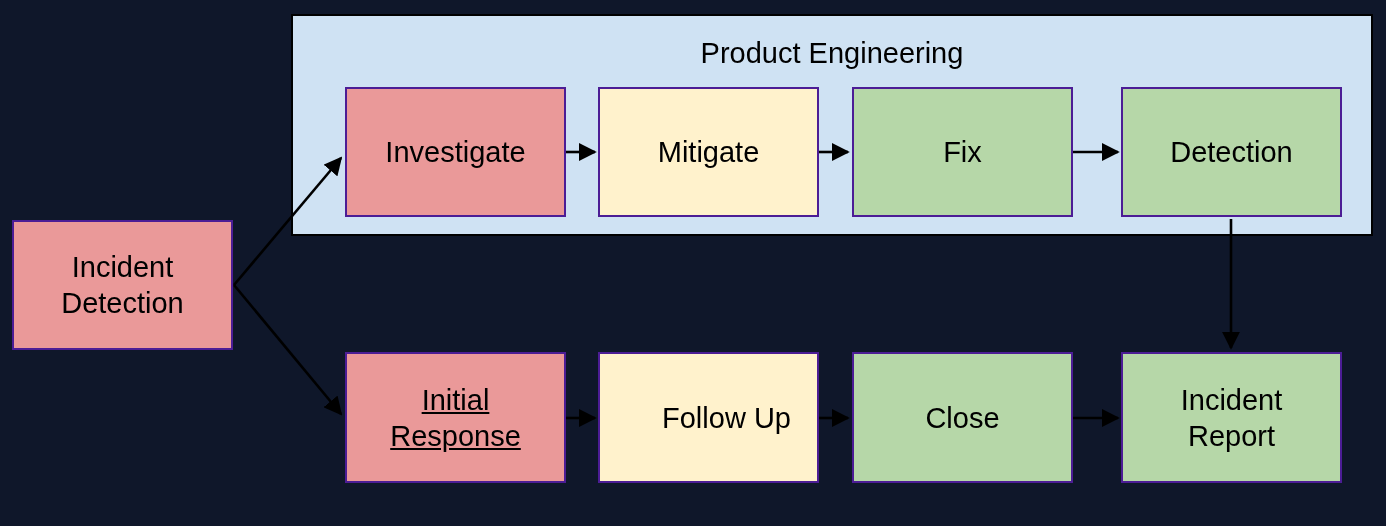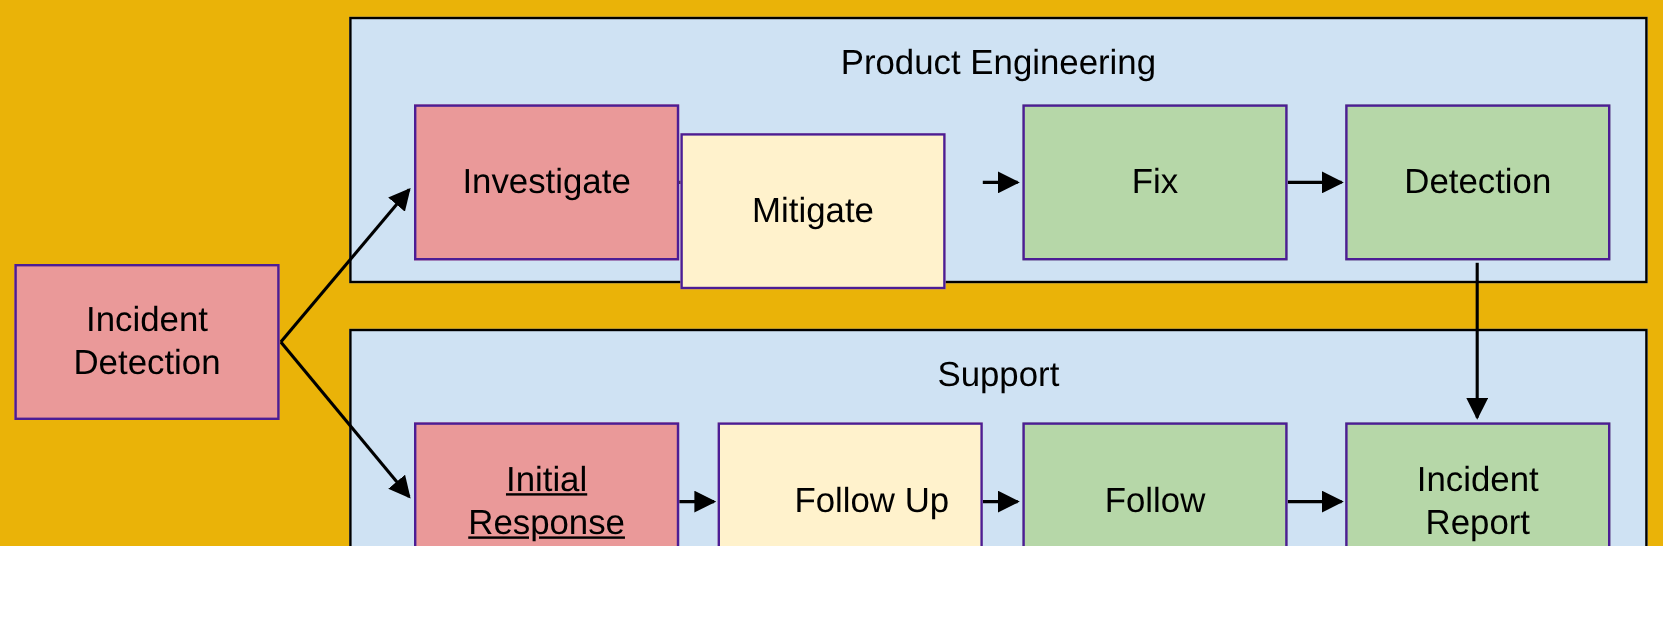--- a/index.html
+++ b/index.html
@@ -4,22 +4,22 @@
 <title>Incident Response Flow</title>
 <style>
   html, body {
     margin: 0;
     padding: 0;
     background: #ffffff;
   }
   #canvas {
     position: relative;
     width: 1386px;
-    height: 455px;
-    background: #eab308;
+    height: 526px;
+    background: #0f172a;
     font-family: "Liberation Sans", sans-serif;
     overflow: hidden;
   }
   .swimlane {
     position: absolute;
     background: #cfe2f3;
     border: 2px solid #000000;
     box-sizing: border-box;
   }
   .lane-title {
@@ -63,23 +63,20 @@
 </style>
 </head>
 <body>
 
 <div id="canvas">
 
   <div class="swimlane" style="left:291px; top:14px; width:1082px; height:222px;">
     <div class="lane-title" style="top:20px;">Product Engineering</div>
   </div>
 
-  <div class="swimlane" style="left:291px; top:274px; width:1082px; height:241px;">
-    <div class="lane-title" style="top:20px;">Support</div>
-  </div>
 
   <svg id="edges" viewBox="0 0 1386 526" xmlns="http://www.w3.org/2000/svg">
     <defs>
       <marker id="arrow" viewBox="0 0 10 10" refX="9" refY="5" markerWidth="7" markerHeight="7" orient="auto-start-reverse">
         <path d="M 0 0 L 10 5 L 0 10 z" fill="#000000"></path>
       </marker>
     </defs>
 
     <line x1="234" y1="285" x2="341" y2="158" stroke="#000000" stroke-width="2.6" marker-end="url(#arrow)"></line>
 
@@ -98,21 +95,21 @@
 
   <div class="node fill-red" style="left:12px; top:220px; width:221px; height:130px;">
     <span>Incident
 Detection</span>
   </div>
 
   <div class="node fill-red" style="left:345px; top:87px; width:221px; height:130px;">
     <span>Investigate</span>
   </div>
 
-  <div class="node fill-yellow" style="left:567px; top:87px; width:221px; height:130px;margin-top:24px;">
+  <div class="node fill-yellow" style="left:598px; top:87px; width:221px; height:130px;">
     <span>Mitigate</span>
   </div>
 
   <div class="node fill-green" style="left:852px; top:87px; width:221px; height:130px;">
     <span>Fix</span>
   </div>
 
   <div class="node fill-green" style="left:1121px; top:87px; width:221px; height:130px;">
     <span>Detection</span>
   </div>
@@ -120,21 +117,21 @@
   <div class="node fill-red" style="left:345px; top:352px; width:221px; height:131px;text-decoration:underline;">
     <span>Initial
 Response</span>
   </div>
 
   <div class="node fill-yellow" style="left:598px; top:352px; width:221px; height:131px;padding-left:36px;">
     <span>Follow Up</span>
   </div>
 
   <div class="node fill-green" style="left:852px; top:352px; width:221px; height:131px;">
-    <span>Follow</span>
+    <span>Close</span>
   </div>
 
   <div class="node fill-green" style="left:1121px; top:352px; width:221px; height:131px;">
     <span>Incident
 Report</span>
   </div>
 
 </div>
 
 </body></html>

